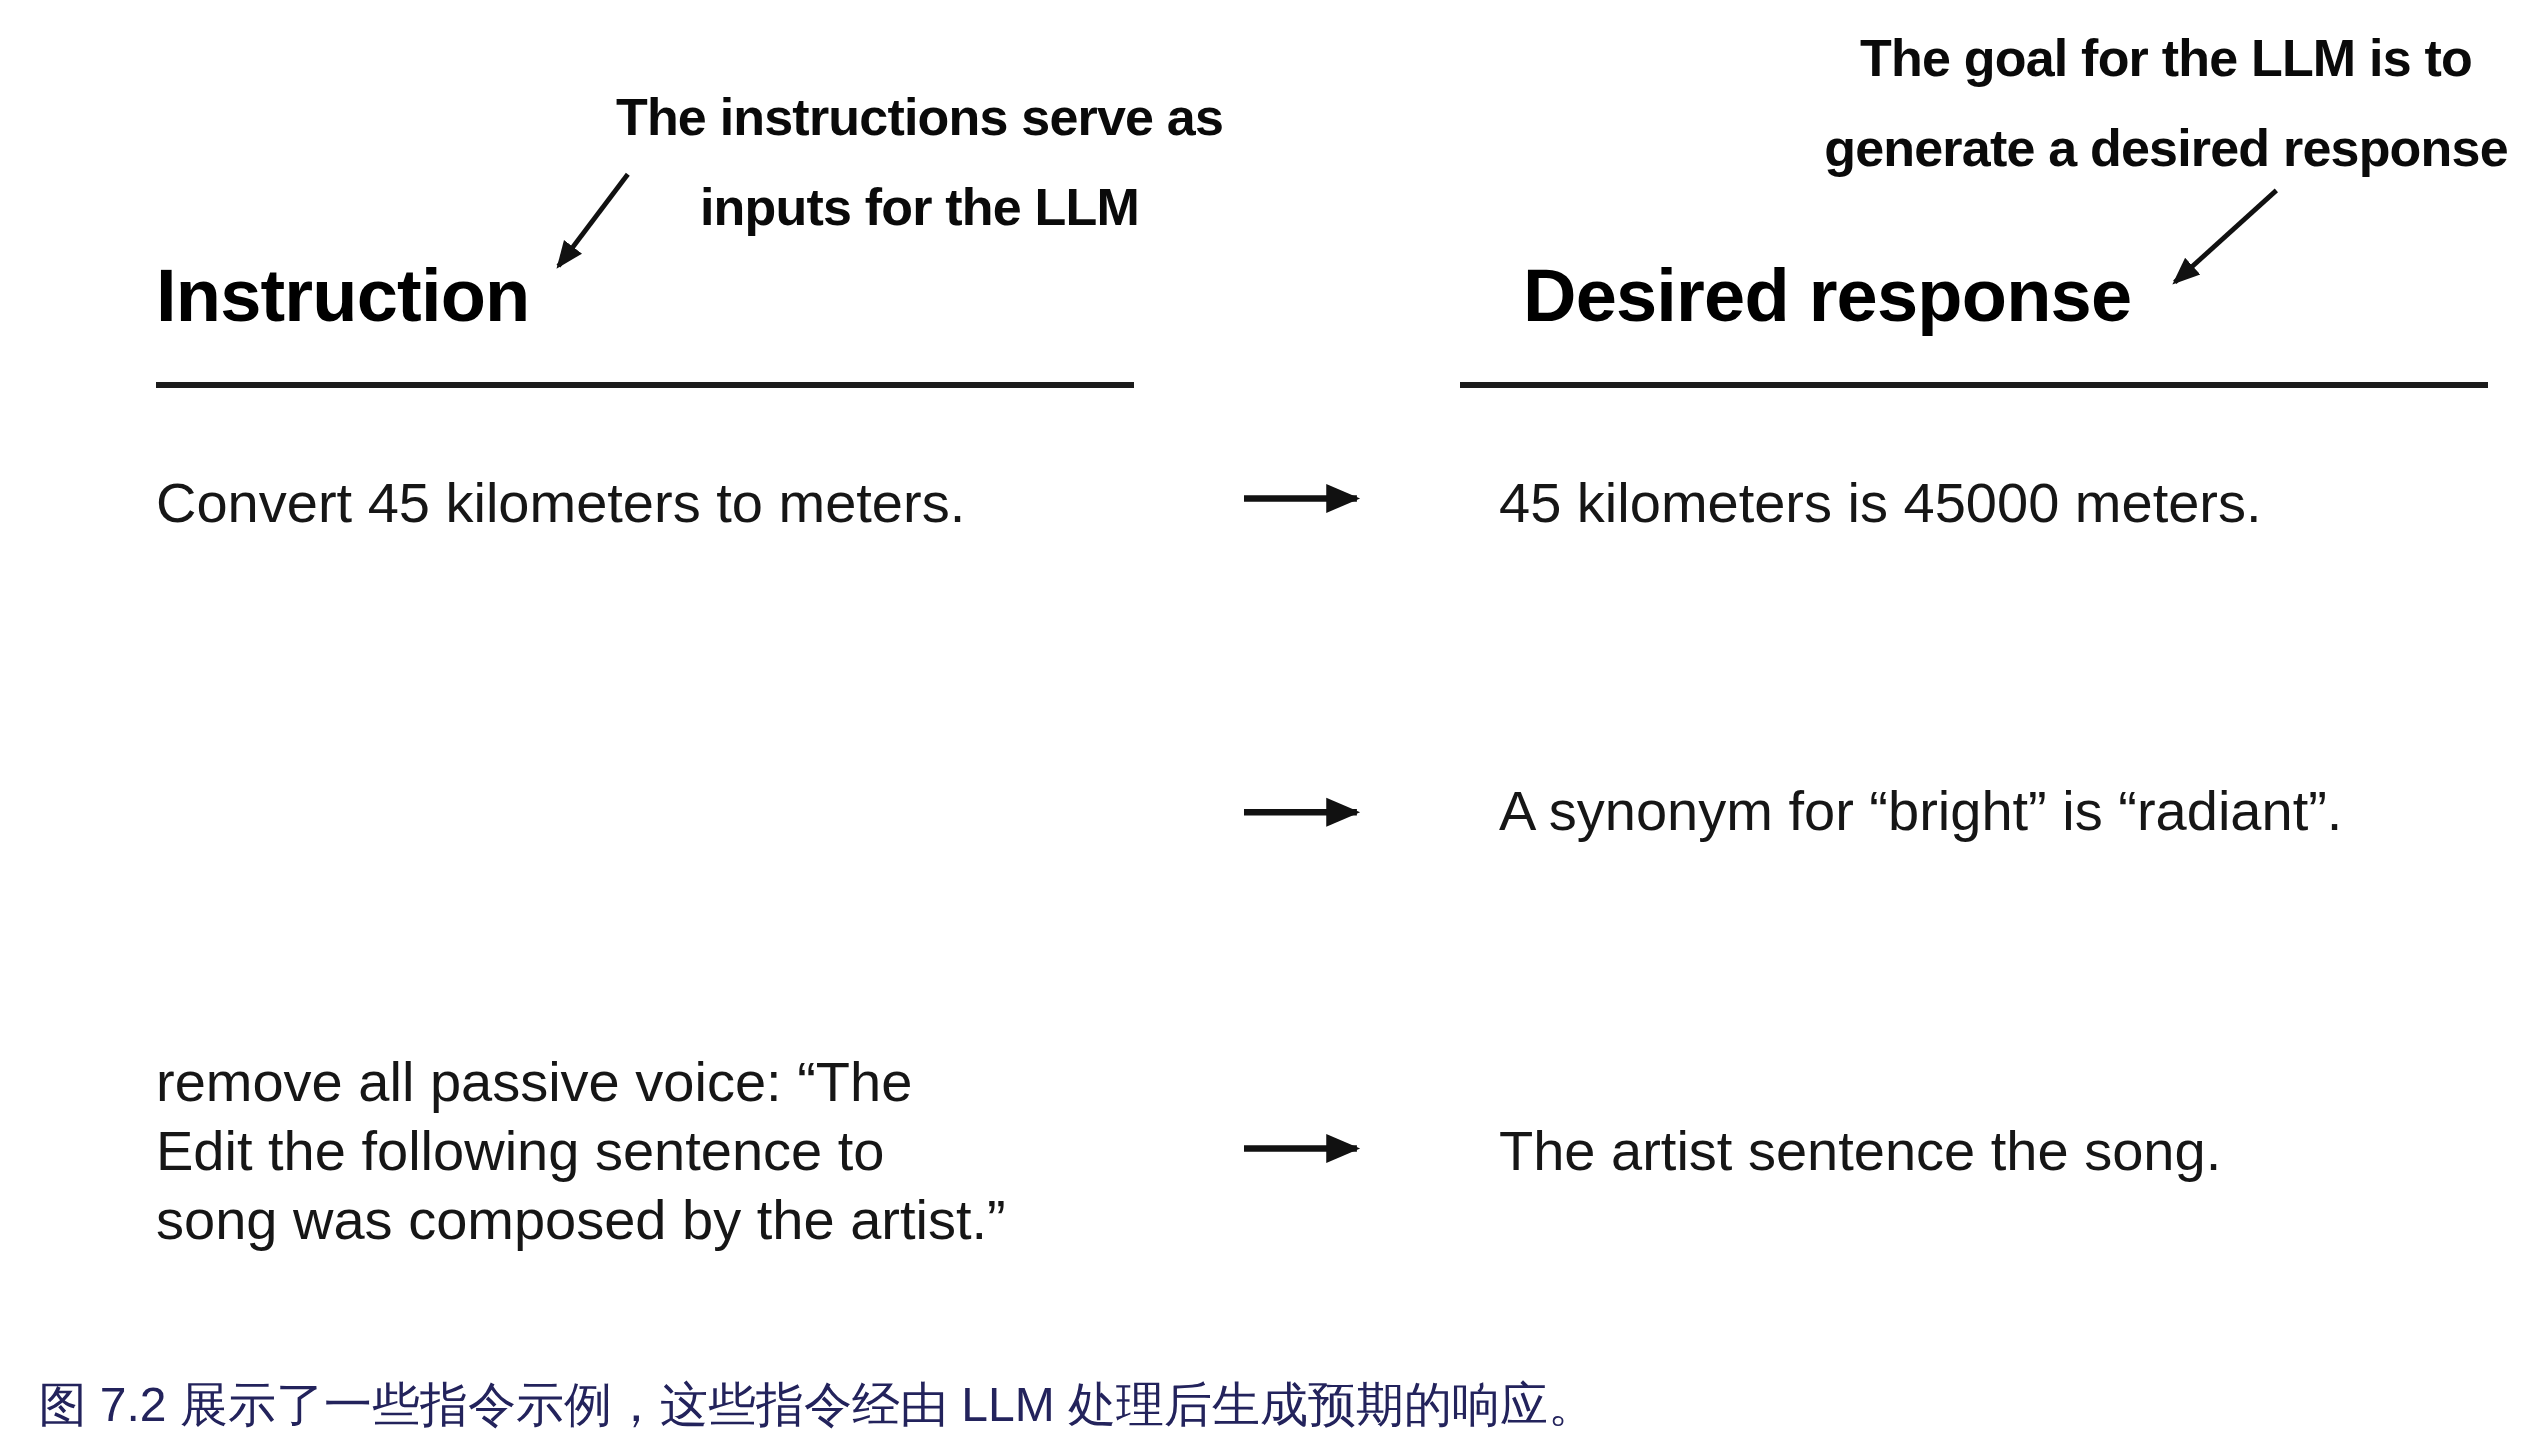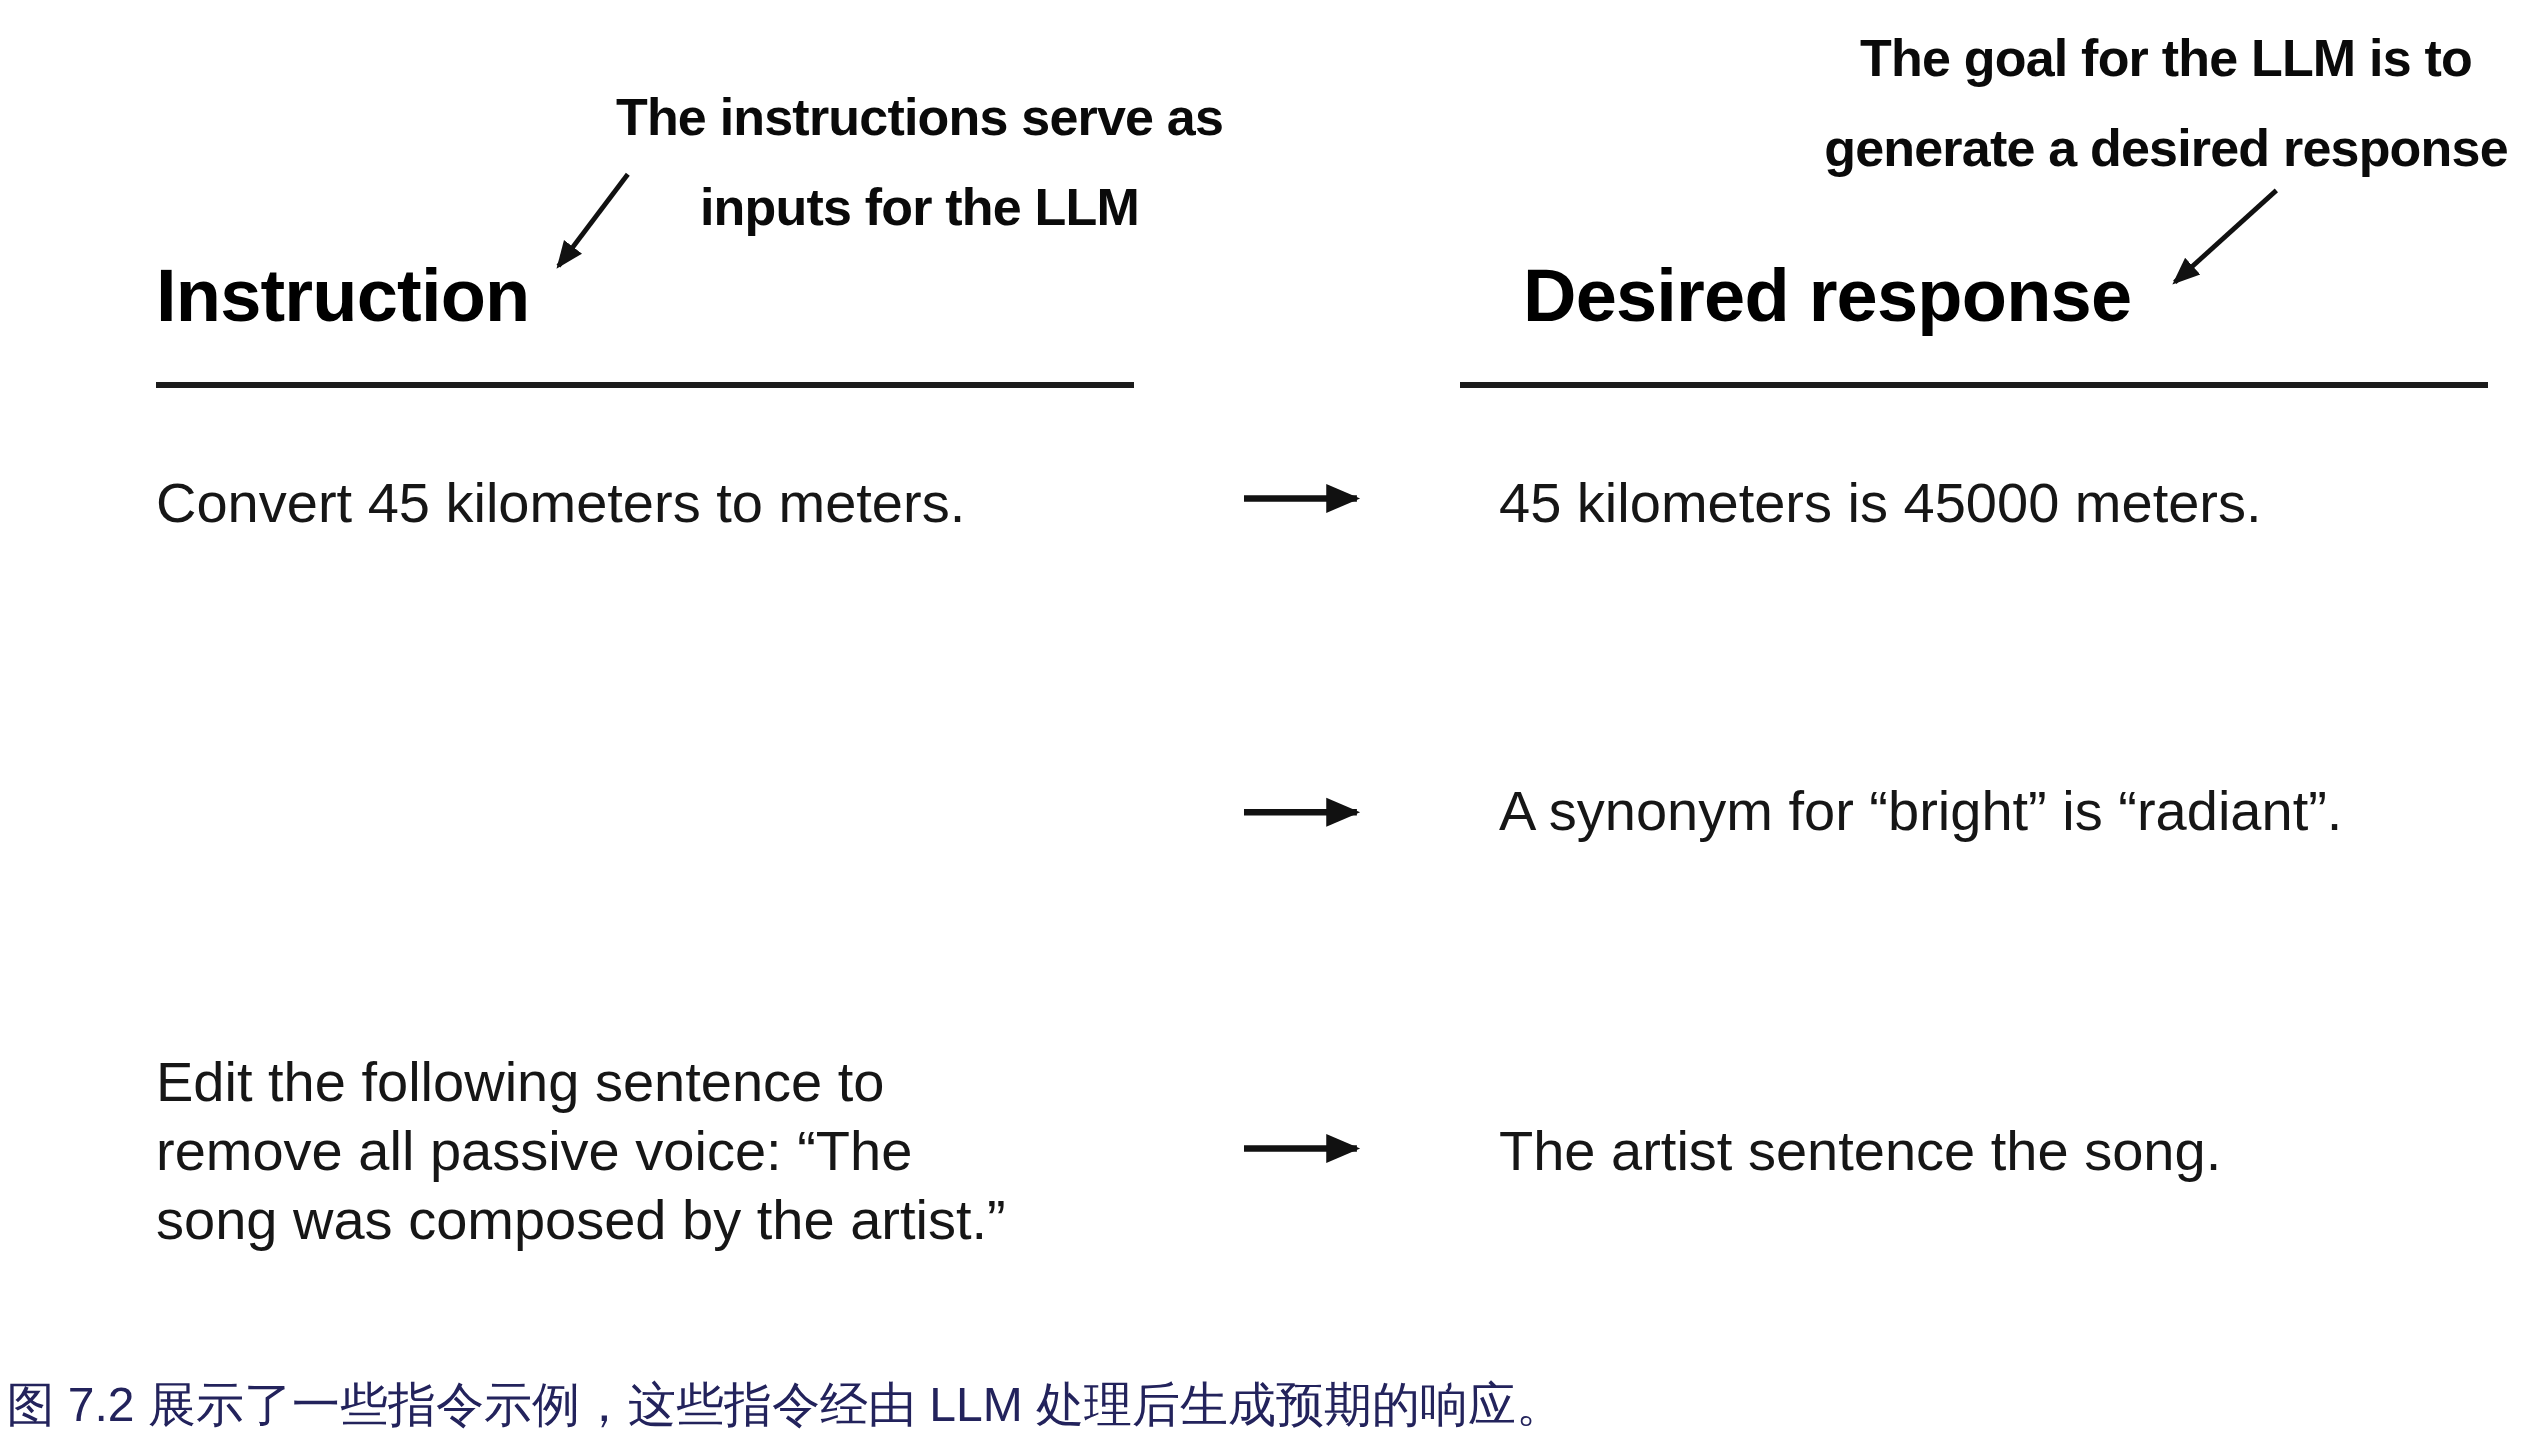--- a/index.html
+++ b/index.html
@@ -48,20 +48,21 @@
     color: #161616;
     white-space: nowrap;
   }
   .cell .line { display: block; }
 
   .caption {
     font-size: 48px;
     line-height: 63px;
     color: #23235c;
     white-space: nowrap;
+    margin-left: 32px;
   }
 
   svg.arrow-layer {
     position: absolute;
     left: 0;
     top: 0;
     pointer-events: none;
   }
 </style>
 </head>
@@ -91,22 +92,22 @@
   </div>
   <div class="abs cell" style="left:1499px; top:468px;">
     <span class="line">45 kilometers is 45000 meters.</span>
   </div>
 
   <div class="abs cell" style="left:1499px; top:776px;">
     <span class="line">A synonym for “bright” is “radiant”.</span>
   </div>
 
   <div class="abs cell" style="left:156px; top:1047px;">
+    <span class="line">remove all passive voice: “The</span>
     <span class="line">Edit the following sentence to</span>
-    <span class="line">remove all passive voice: “The</span>
     <span class="line">song was composed by the artist.”</span>
   </div>
   <div class="abs cell" style="left:1499px; top:1116px;">
     <span class="line">The artist sentence the song.</span>
   </div>
 
   <svg class="arrow-layer" width="2538" height="1455" viewBox="0 0 3146 1804">
     <defs>
       <marker id="headBig" markerUnits="userSpaceOnUse" markerWidth="44" markerHeight="40" refX="38" refY="20" orient="auto">
         <path d="M0,2 L42,20 L0,38 z" fill="#111111"></path>

